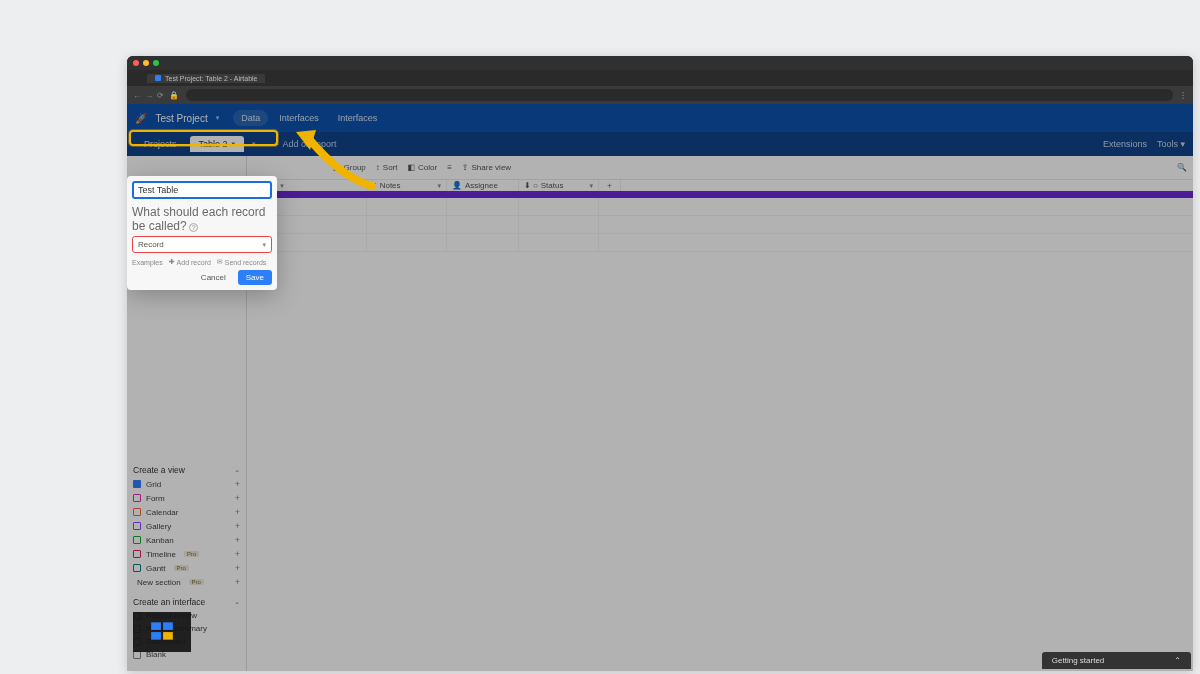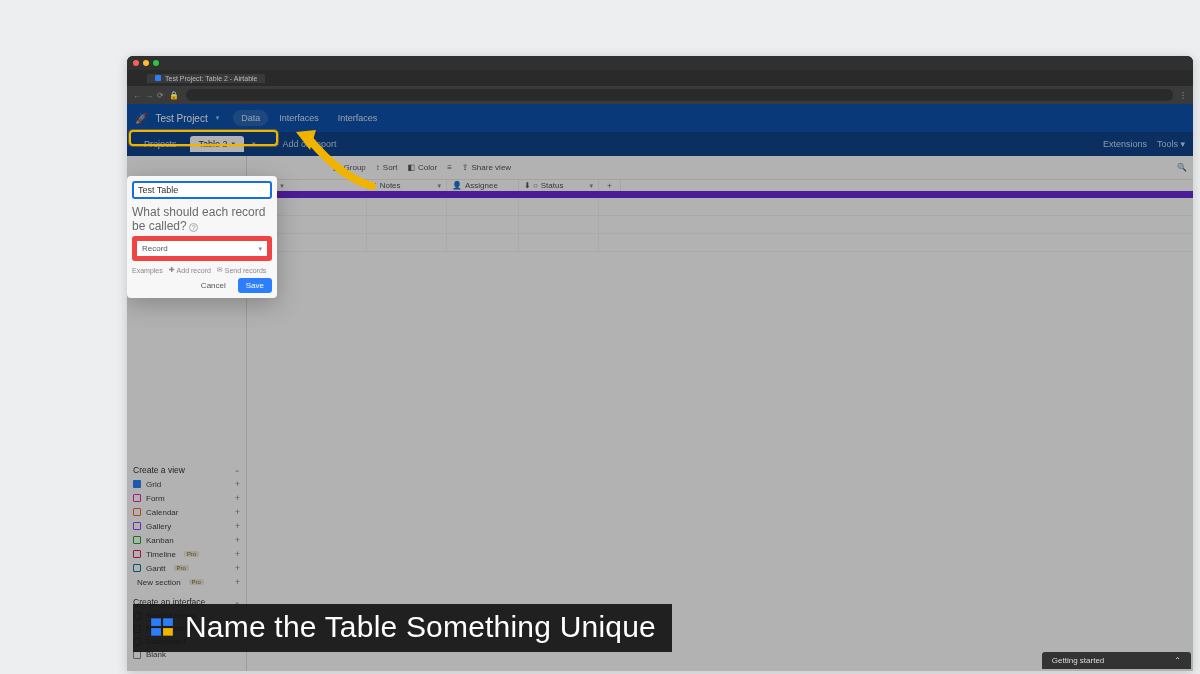--- a/index.html
+++ b/index.html
@@ -62,21 +62,21 @@
 
 .dialog { position:absolute; left:0px; top:72px; width:150px; background:#f7f7f7; box-shadow: 0 6px 24px rgba(0,0,0,.25); border-radius:4px; z-index: 50; padding:5px; font-size:8.5px; color:#444; }
 .tname-wrap{ background:#fff; border:2px solid #176ee1; border-radius:3px; padding:2px 4px; }
 .tname-input{ width:100%; border:0; outline:0; font-size:9px; color:#333; font-family:inherit; }
 .highlight { position:absolute; border:2.5px solid #f0b400; border-radius:4px; box-shadow: 0 0 0 1px rgba(240,180,0,.35); pointer-events:none; z-index:60; }
 .arrow { position:absolute; z-index:61; pointer-events:none; }
 .caption-bar { position:absolute; left:133px; bottom:22px; background: rgba(20,20,20,.92); color:#fff; font-size:30px; padding: 6px 16px 8px 16px; letter-spacing:.2px; z-index:80; display:flex; align-items:center; gap:10px; }
 .caption-bar .logo{width:26px;height:26px;display:inline-block}
 .dlg-row{margin-top:6px}
 .dlg-label{font-size:12px;color:#6a6a6a}
-.dlg-select{margin-top:3px;background:#fff;border:5px solid #ef4444;border-radius:3px;padding:3px 5px;display:flex;justify-content:space-between;align-items:center;font-size:8px;color:#555}
+.dlg-select{margin-top:3px;background:#fff;border:1px solid #ef4444;border-radius:3px;padding:3px 5px;display:flex;justify-content:space-between;align-items:center;font-size:8px;color:#555}
 .dlg-ex{margin-top:5px;display:flex;gap:6px;font-size:7px;color:#888;align-items:center}
 .dlg-ex .chk{display:flex;align-items:center;gap:2px}
 .dlg-actions{margin-top:4px;display:flex;justify-content:flex-end;gap:6px}
 .dlg-cancel{font-size:8px;color:#555;padding:3px 6px;cursor:pointer}
 .dlg-save{font-size:8px;background:#2d7ff9;color:#fff;padding:3px 8px;border-radius:3px;cursor:pointer}
 .help-q{width:9px;height:9px;border:1px solid #aaa;border-radius:50%;display:inline-flex;align-items:center;justify-content:center;font-size:7px;color:#888}
 </style>
 </head>
 <body>
 
@@ -269,14 +269,13 @@
   <path d="M 90 68 Q 60 60 28 22" stroke="#f0b400" stroke-width="8" fill="none" stroke-linecap="round"></path>
   <path d="M 14 14 L 34 12 L 28 32 Z" fill="#f0b400"></path>
 </svg>
 <div class="caption-bar">
   <svg class="logo" viewBox="0 0 24 24">
     <rect x="2" y="4" width="9" height="7" fill="#2d7ff9"></rect>
       <rect x="13" y="4" width="9" height="7" fill="#2d7ff9"></rect>
     <rect x="2" y="13" width="9" height="7" fill="#2d7ff9"></rect>
       <rect x="13" y="13" width="9" height="7" fill="#f0b400"></rect>
   </svg>
-  <span>Name the Table Something Unique</span>
 </div>
 
 </body></html>

